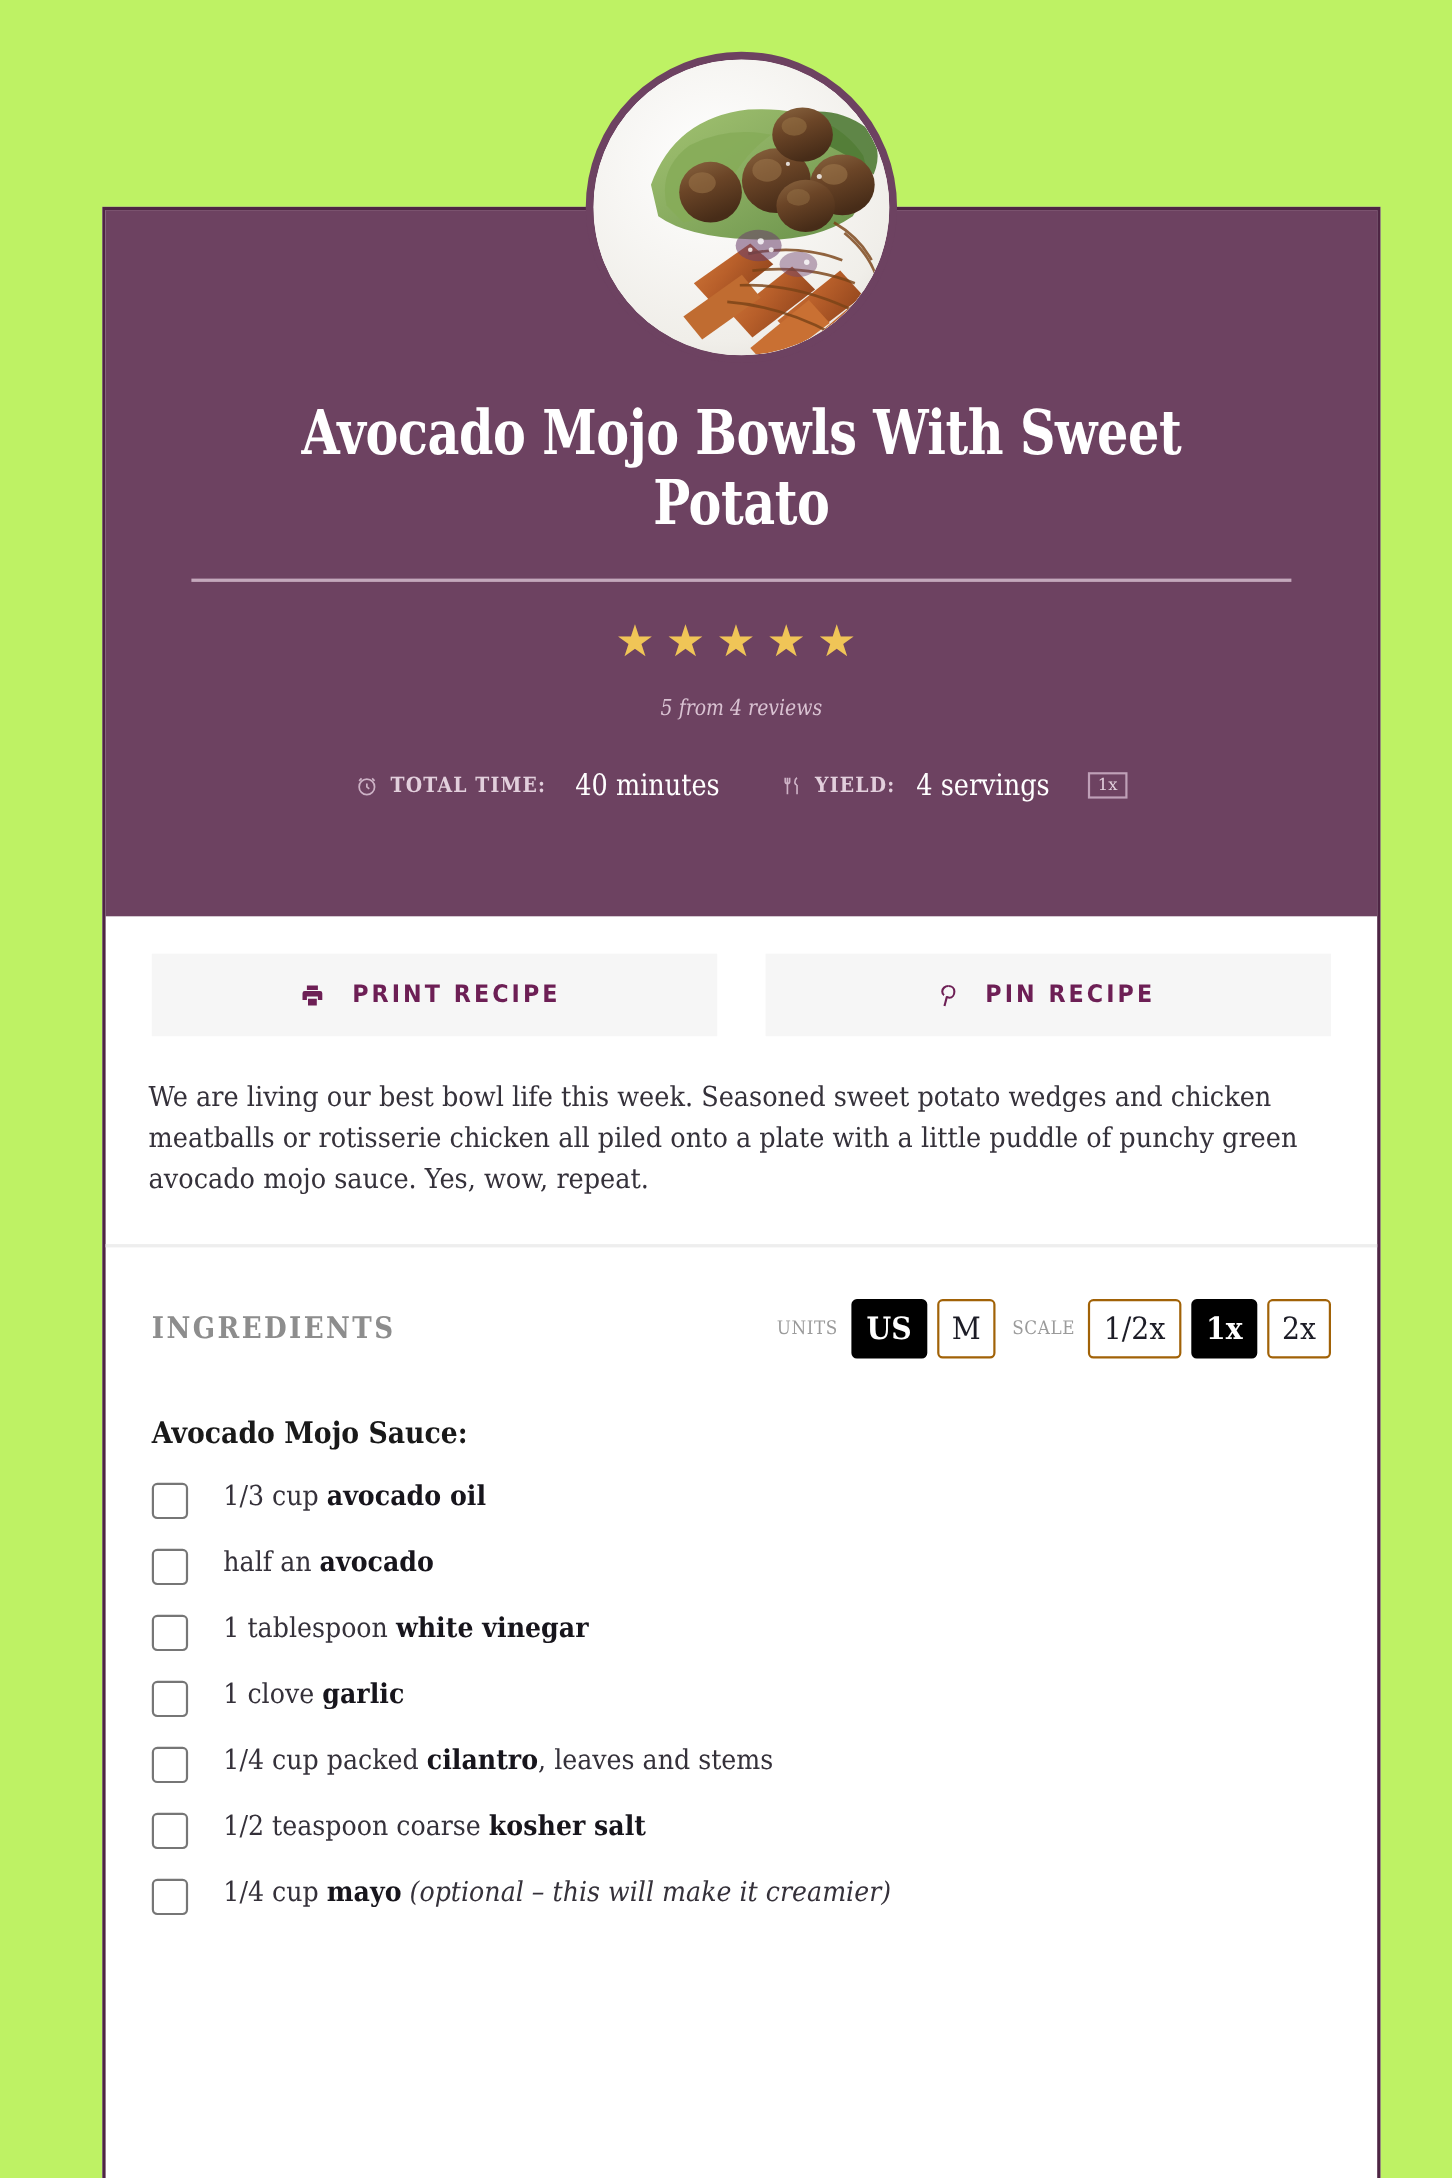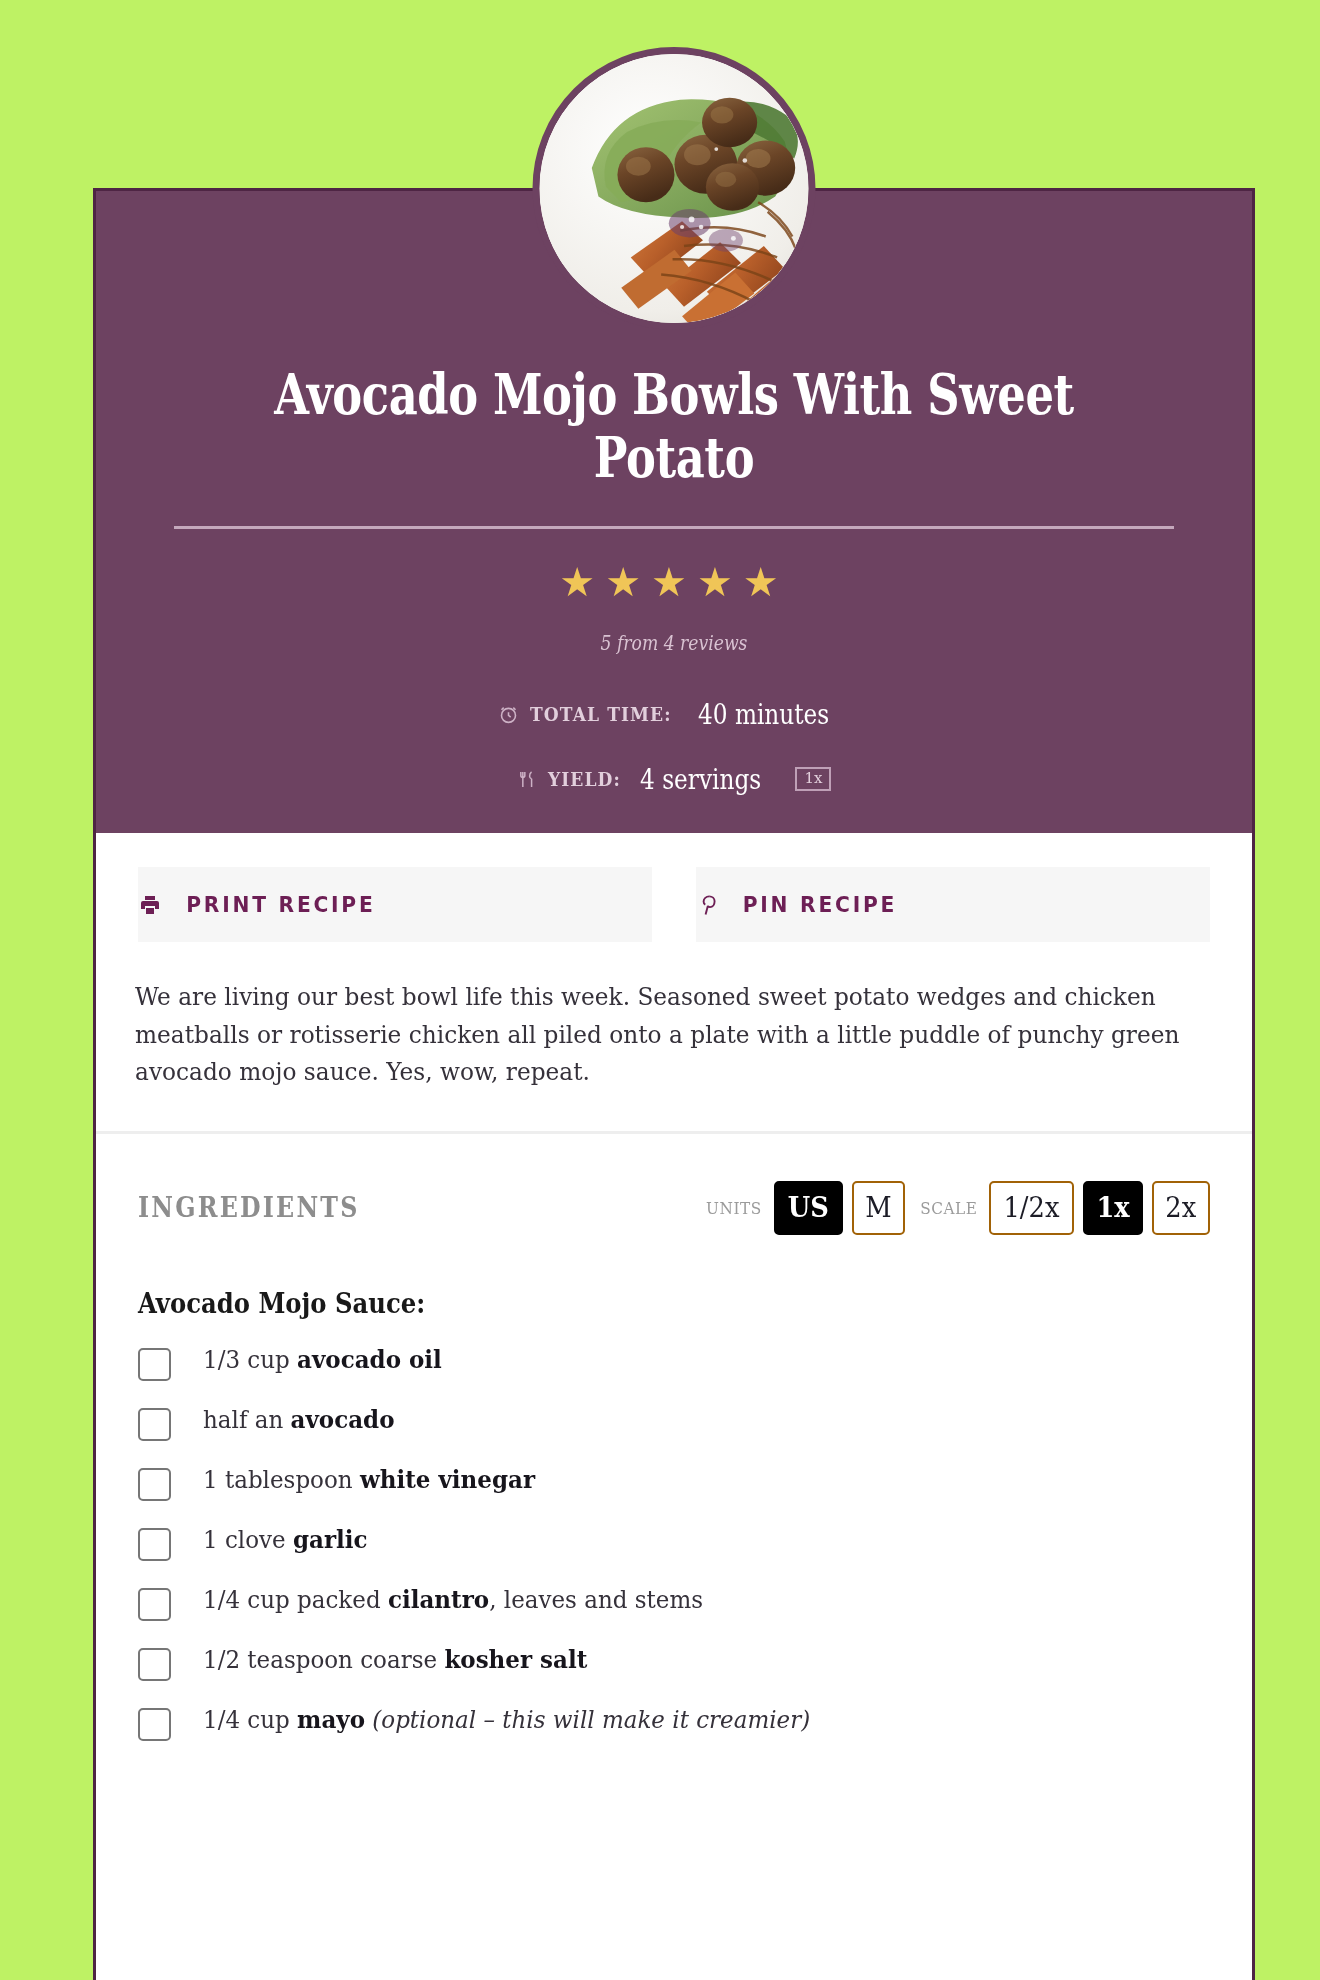--- a/index.html
+++ b/index.html
@@ -102,21 +102,20 @@
     transform: scaleX(0.86);
   }
 
   .meta-row {
     display: flex;
     justify-content: center;
     align-items: center;
     margin-top: 44px;
     gap: 34px;
     color: #ffffff;
-    flex-direction: column;
   }
 
   .meta-item {
     display: flex;
     align-items: center;
     gap: 11px;
     white-space: nowrap;
   }
 
   .meta-icon {
@@ -164,21 +163,21 @@
     padding: 34px 42px 0 42px;
   }
 
   .action-btn {
     flex: 1 1 0;
     background: #f6f6f6;
     border: none;
     height: 75px;
     display: flex;
     align-items: center;
-    justify-content: flex-start;
+    justify-content: center;
     gap: 16px;
     color: #6d1f55;
     cursor: pointer;
     font-family: "DejaVu Sans", "Liberation Sans", sans-serif;
     font-weight: 700;
     font-size: 22px;
     letter-spacing: 3px;
     text-transform: uppercase;
   }
   .action-btn .btn-label { transform: scaleX(0.92); display:inline-block; }

